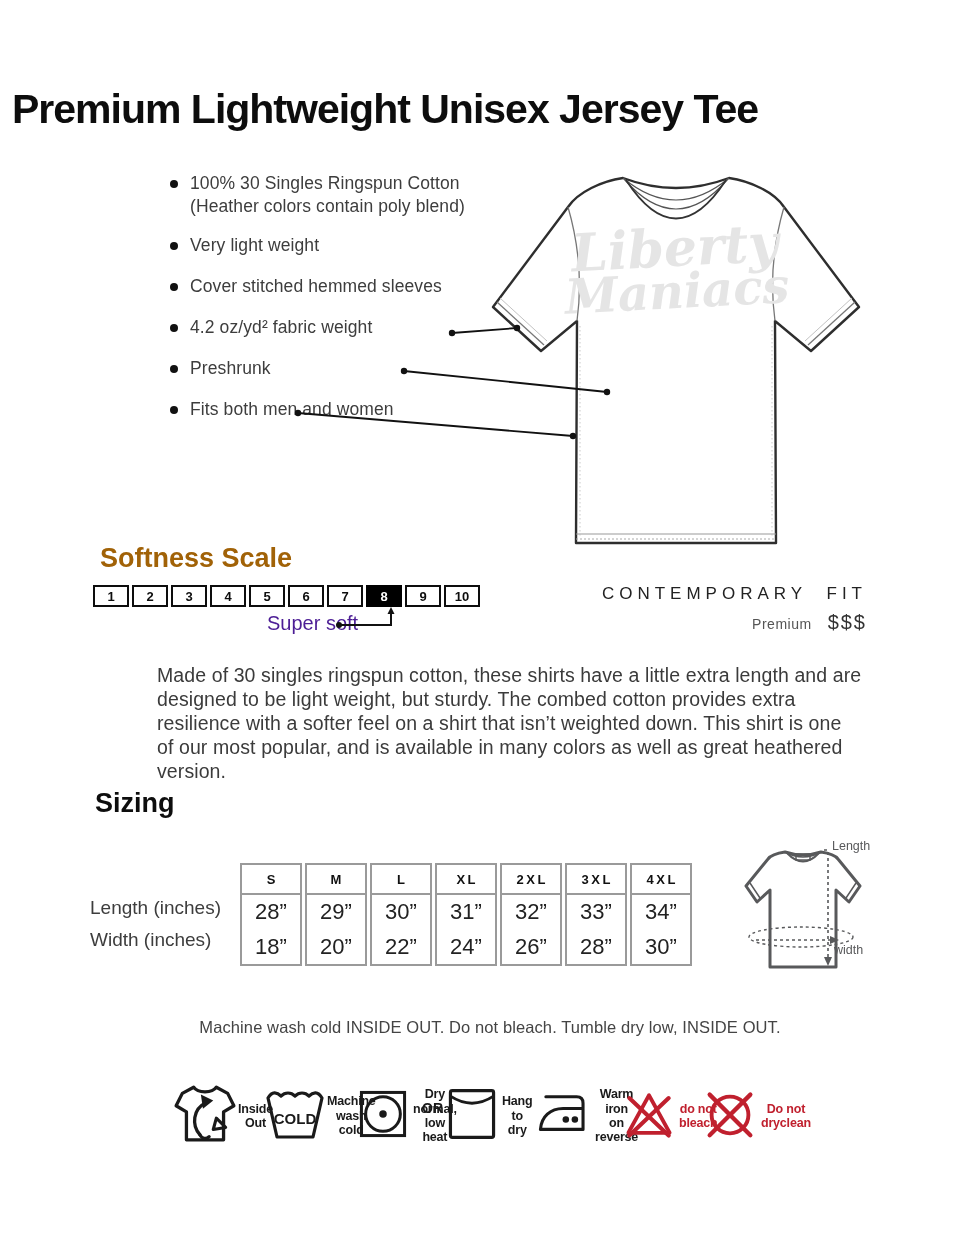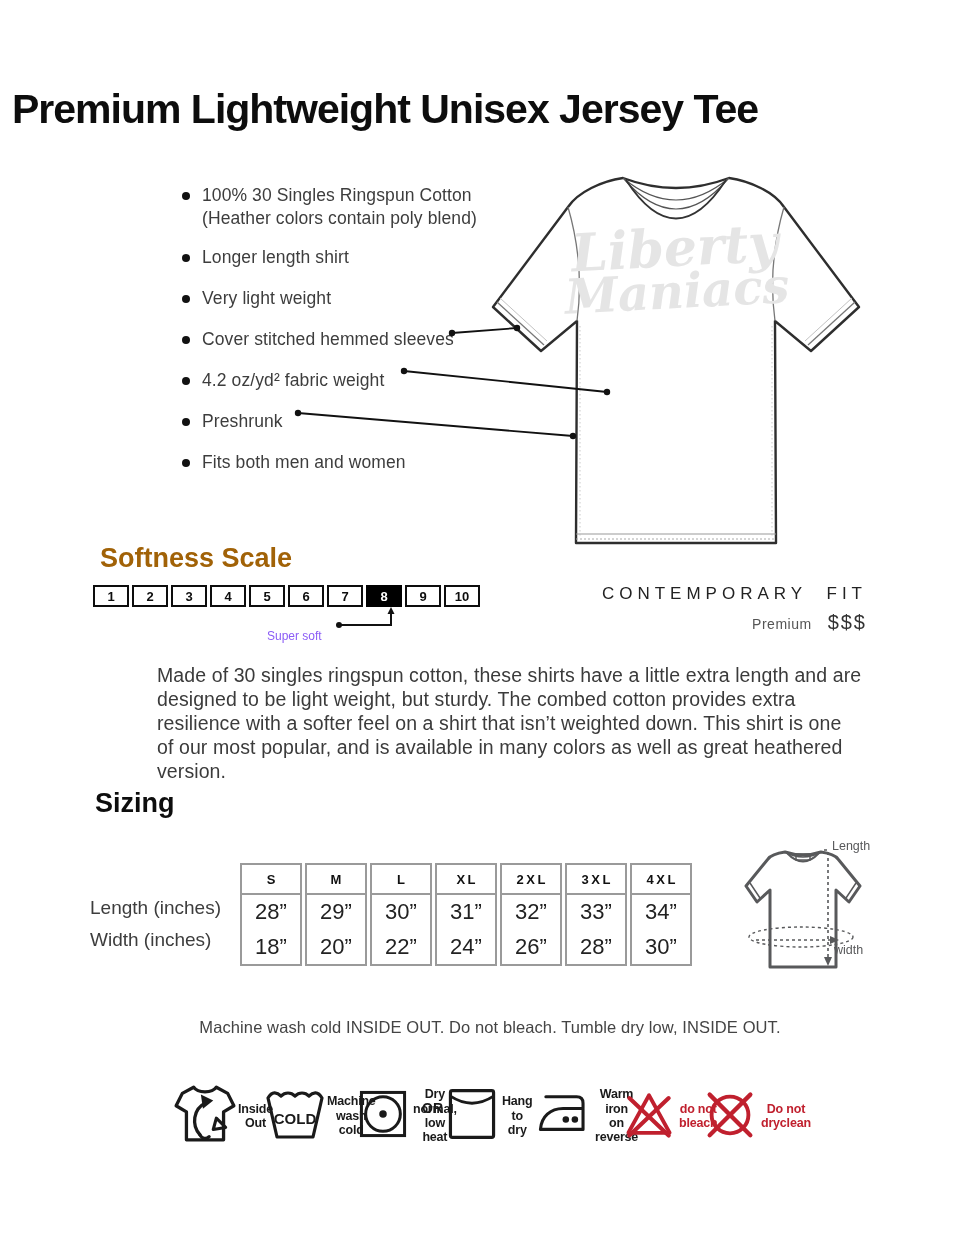--- a/index.html
+++ b/index.html
@@ -6,41 +6,41 @@
   #page{
     position:relative;width:980px;height:1250px;background:#fff;overflow:hidden;
     font-family:"Liberation Sans",sans-serif;color:#1a1a1a;
   }
   
   .page-title{
     position:absolute;top:74px;left:0;width:100%;margin:12px;
     font-size:41px;font-weight:bold;letter-spacing:-1px;color:#0d0d0d;
   }
   
-  .features{position:absolute;left:168px;top:172px;width:310px;margin:12px;padding:0;list-style:none;}
+  .features{position:absolute;left:168px;top:172px;width:310px;margin:0;padding:0;list-style:none;}
   .features li{
     position:relative;padding-left:22px;margin:0 0 18px 0;
     font-size:17.5px;line-height:23px;color:#3d3d3d;letter-spacing:.1px;
   }
   .features li:first-child{margin-bottom:16px;}
   .features li::before{
     content:"";position:absolute;left:2px;top:8px;width:8px;height:8px;border-radius:50%;background:#111;
   }
   
   .shirt-svg{position:absolute;left:290px;top:160px;}
   
   .softness-heading{position:absolute;left:100px;top:543px;margin:0;font-size:27px;font-weight:bold;color:#a16207;letter-spacing:0;}
   .scale{position:absolute;left:93px;top:585px;display:flex;gap:3px;}
   .scale-box{
     width:36px;height:22px;border:2.5px solid #0d0d0d;background:#fff;
     display:flex;align-items:center;justify-content:center;
     font-size:13px;font-weight:bold;color:#0d0d0d;box-sizing:border-box;
   }
   .scale-box.active{background:#000;color:#fff;border-color:#000;}
-  .supersoft-label{position:absolute;left:267px;top:612px;font-size:12px;color:#8b5cf6;margin-top:17px;}
+  .supersoft-label{position:absolute;left:267px;top:612px;font-size:20px;color:#4c1d95;}
   .supersoft-connector{position:absolute;left:333px;top:606px;}
   
   .fit-block{position:absolute;right:113px;top:584px;text-align:right;}
   .fit-label{font-size:17px;letter-spacing:5px;word-spacing:10px;color:#222;font-weight:normal;}
   .fit-sub{margin-top:7px;display:flex;justify-content:flex-end;align-items:baseline;gap:16px;}
   .fit-tier{font-size:14px;color:#555;letter-spacing:.5px;}
   .fit-price{font-size:20px;color:#333;letter-spacing:2px;}
   
   .description{
     position:absolute;left:157px;top:663px;width:705px;margin:0;
@@ -83,21 +83,20 @@
 </style>
 </head>
 <body>
 
 <div id="page">
 
   <h1 class="page-title">Premium Lightweight Unisex Jersey Tee</h1>
 
   <ul class="features">
     <li>100% 30 Singles Ringspun Cotton (Heather colors contain poly blend)</li>
-    <li>Longer length shirt</li>
     <li>Very light weight</li>
     <li>Cover stitched hemmed sleeves</li>
     <li>4.2 oz/yd² fabric weight</li>
     <li>Preshrunk</li>
     <li>Fits both men and women</li>
   </ul>
 
   <svg class="shirt-svg" width="660" height="400" viewBox="0 0 660 400">
 
     <path d="M333,18 C312,21 288,32 278,47 L203,147 L251,191 L287,161 L286,383 L486,383 L485,161 L521,191 L569,147 L494,47 C484,32 460,21 439,18 Q386,38 333,18 Z" fill="#ffffff" stroke="#2e2e2e" stroke-width="2.4" stroke-linejoin="round"></path>

